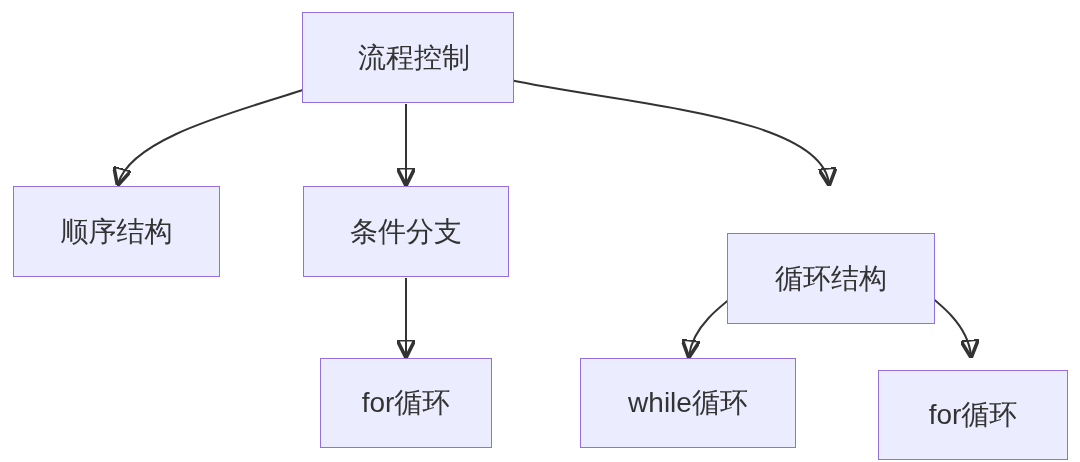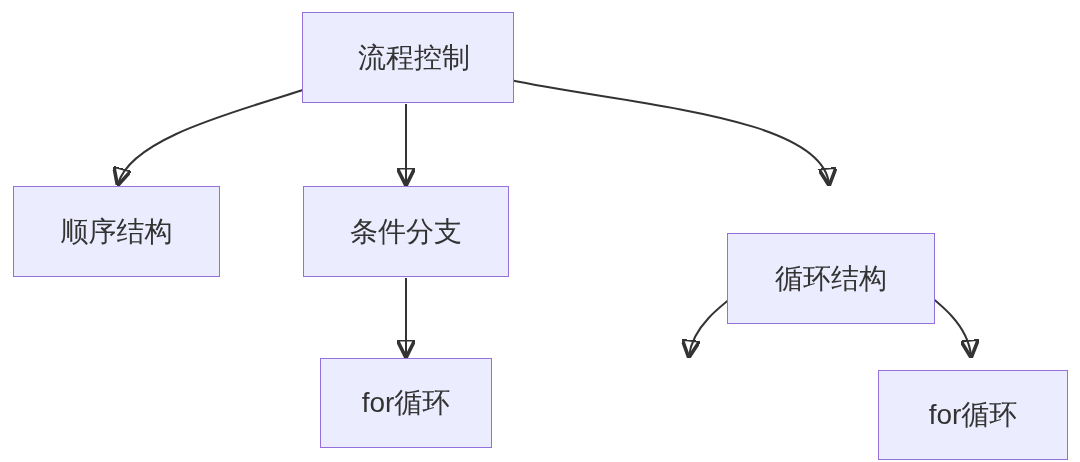--- a/index.html
+++ b/index.html
@@ -79,17 +79,20 @@
   </div>
   <div class="node" id="n-sequence">
     <span>顺序结构</span>
   </div>
   <div class="node" id="n-loop">
     <span>循环结构</span>
   </div>
   <div class="node" id="n-if">
     <span>for循环</span>
   </div>
+  <div class="node" id="n-while">
+    <span>while循环</span>
+  </div>
   <div class="node" id="n-for">
     <span>for循环</span>
   </div>
 
 </div>
 
 </body></html>

